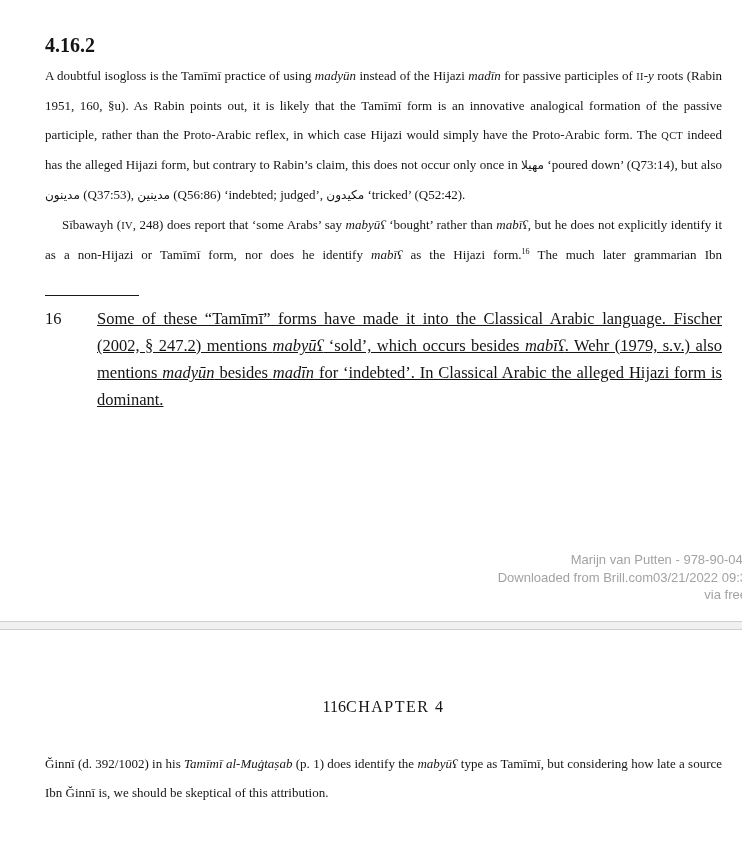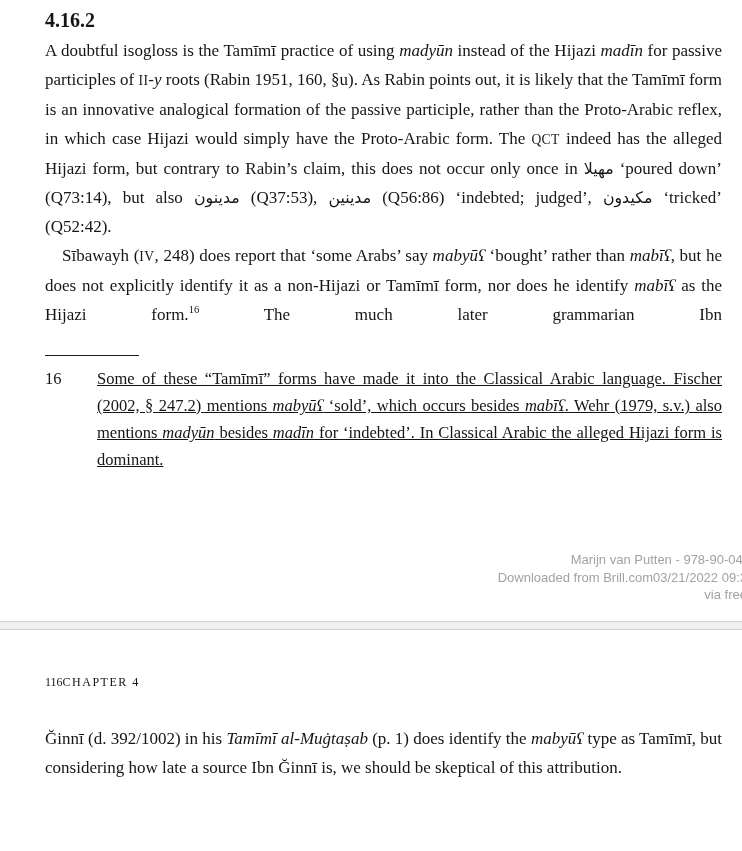--- a/index.html
+++ b/index.html
@@ -19,34 +19,35 @@
   
   .page1 {
     position: relative;
     height: 621px;
     padding: 6px 20px 0 45px;
     box-sizing: border-box;
     background: #ffffff;
   }
   .content {
     width: 677px;
+    margin-top: 25px;
   }
   .heading {
     display: flex;
     font-size: 20px;
     line-height: 29px;
     font-weight: bold;
     margin: 0 0 1px 0;
   }
   .heading .h-num {
     margin-right: 19px;
     font-style: normal;
   }
   .para {
-    font-size: 17px;
+    font-size: 13px;
     line-height: 29px;
     text-align: justify;
     margin: 0;
   }
   .para.indent { text-indent: 17px; }
   .para.jlast { text-align-last: justify; }
   
   .seg-n  { }
   .seg-i  { font-style: italic; }
   .seg-sc { font-size: 0.8em; letter-spacing: 0.03em; }
@@ -90,25 +91,25 @@
   
   .page2 {
     position: relative;
     height: 221px;
     padding: 0 20px 0 45px;
     box-sizing: border-box;
     background: #ffffff;
   }
   .page-header {
     display: flex;
-    justify-content: flex-start;
+    justify-content: center;
     align-items: baseline;
     width: 677px;
     padding-top: 43px;
-    font-size: 12px;
+    font-size: 16px;
     line-height: 18px;
   }
   .running-head {
     letter-spacing: 1.5px;
   }
   .page2 .para { margin-top: 33px; }
 </style>
 </head>
 <body>
 

